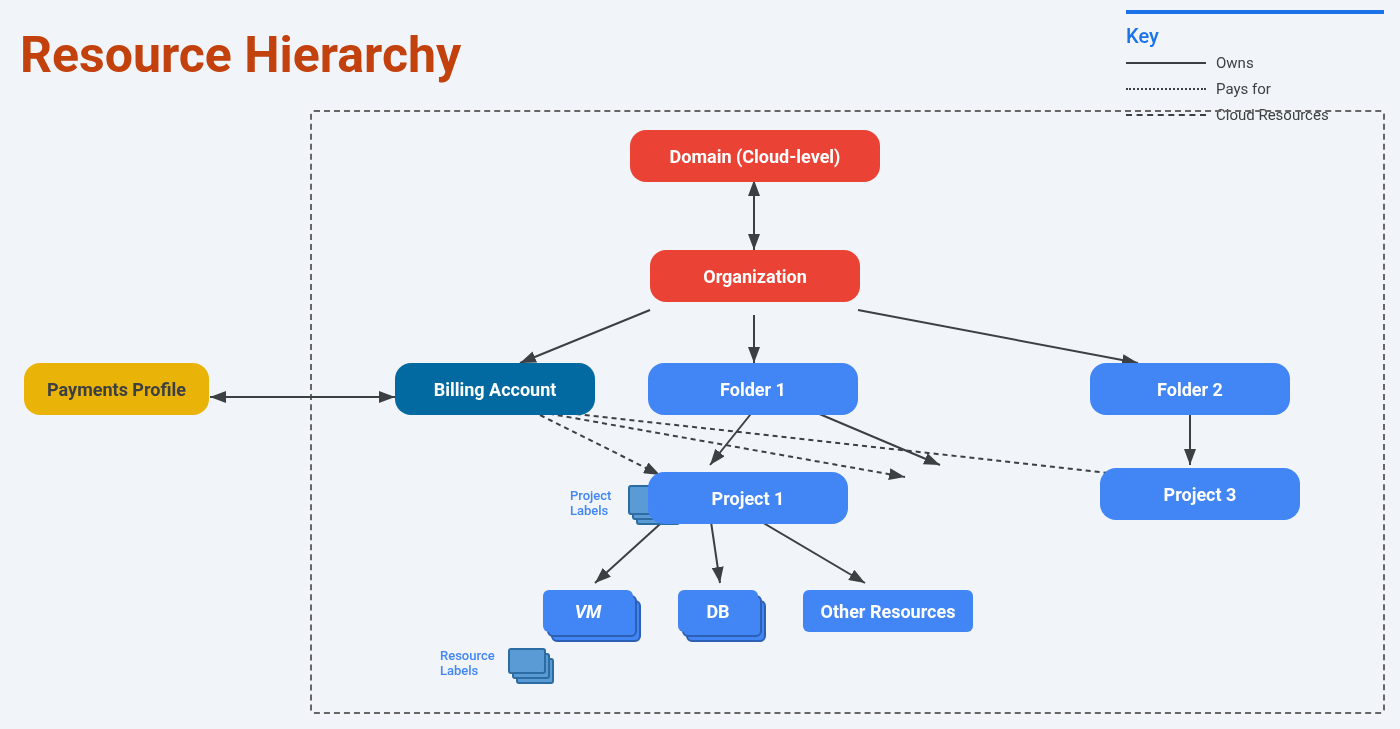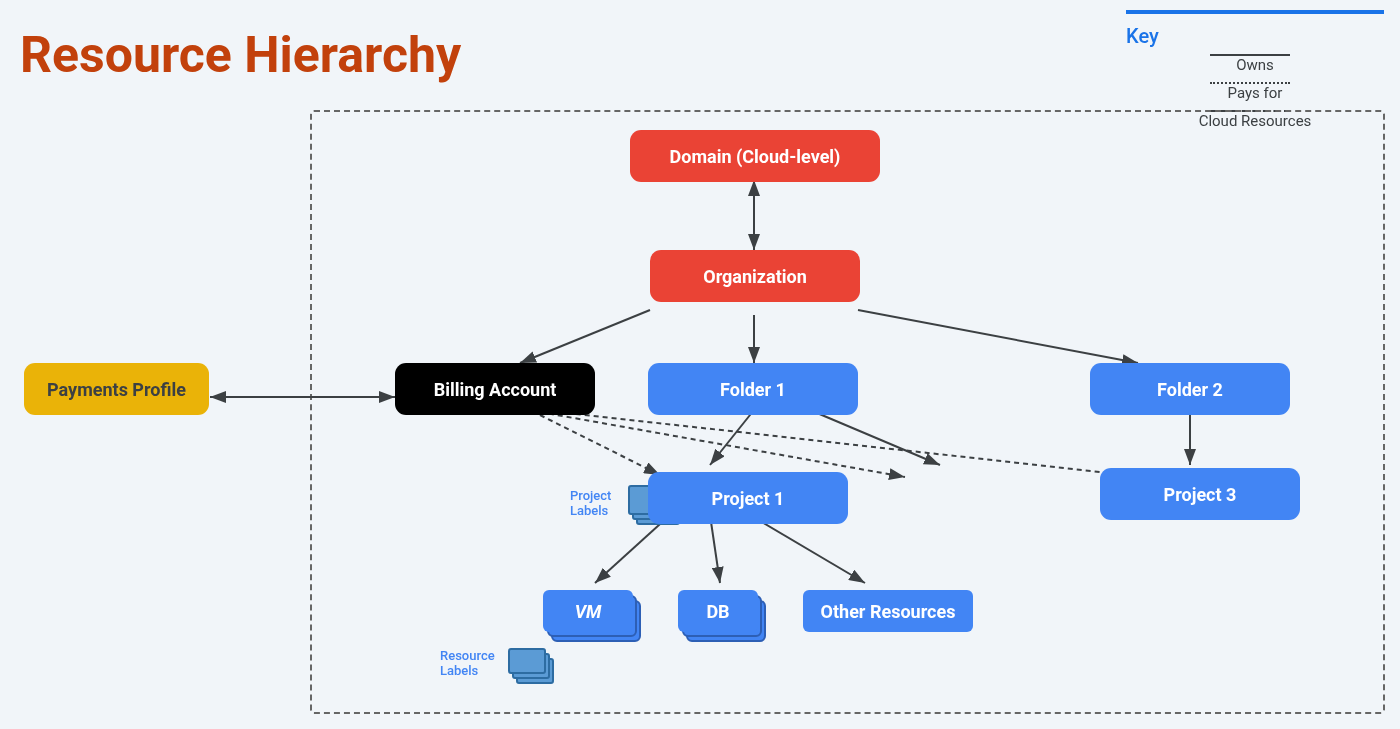--- a/index.html
+++ b/index.html
@@ -41,21 +41,20 @@
       height: 4px;
       background: #1a73e8;
       margin-bottom: 10px;
     }
     .key-item {
       display: flex;
       align-items: center;
       margin-bottom: 8px;
       font-size: 15px;
       color: #3c4043;
-      flex-direction: column;
     }
     .key-line-solid {
       width: 80px;
       height: 2px;
       background: #3c4043;
       margin-right: 10px;
       flex-shrink: 0;
     }
     .key-line-dotted {
       width: 80px;
@@ -77,32 +76,32 @@
       position: absolute;
       top: 100px;
       left: 10px;
       right: 10px;
       bottom: 10px;
     }
 
     
     .node {
       position: absolute;
-      border-radius: 11px;
+      border-radius: 16px;
       display: flex;
       align-items: center;
       justify-content: center;
       font-size: 18px;
       font-weight: 700;
       color: white;
       text-align: center;
     }
     .node-red { background: #ea4335; }
     .node-blue { background: #4285f4; }
-    .node-green { background: #000000; }
+    .node-green { background: #0369a1; }
     .node-yellow { background: #eab308; color: #3c4043; }
 
     
     .arrows-svg {
       position: absolute;
       top: 0;
       left: 0;
       width: 100%;
       height: 100%;
       overflow: visible;

